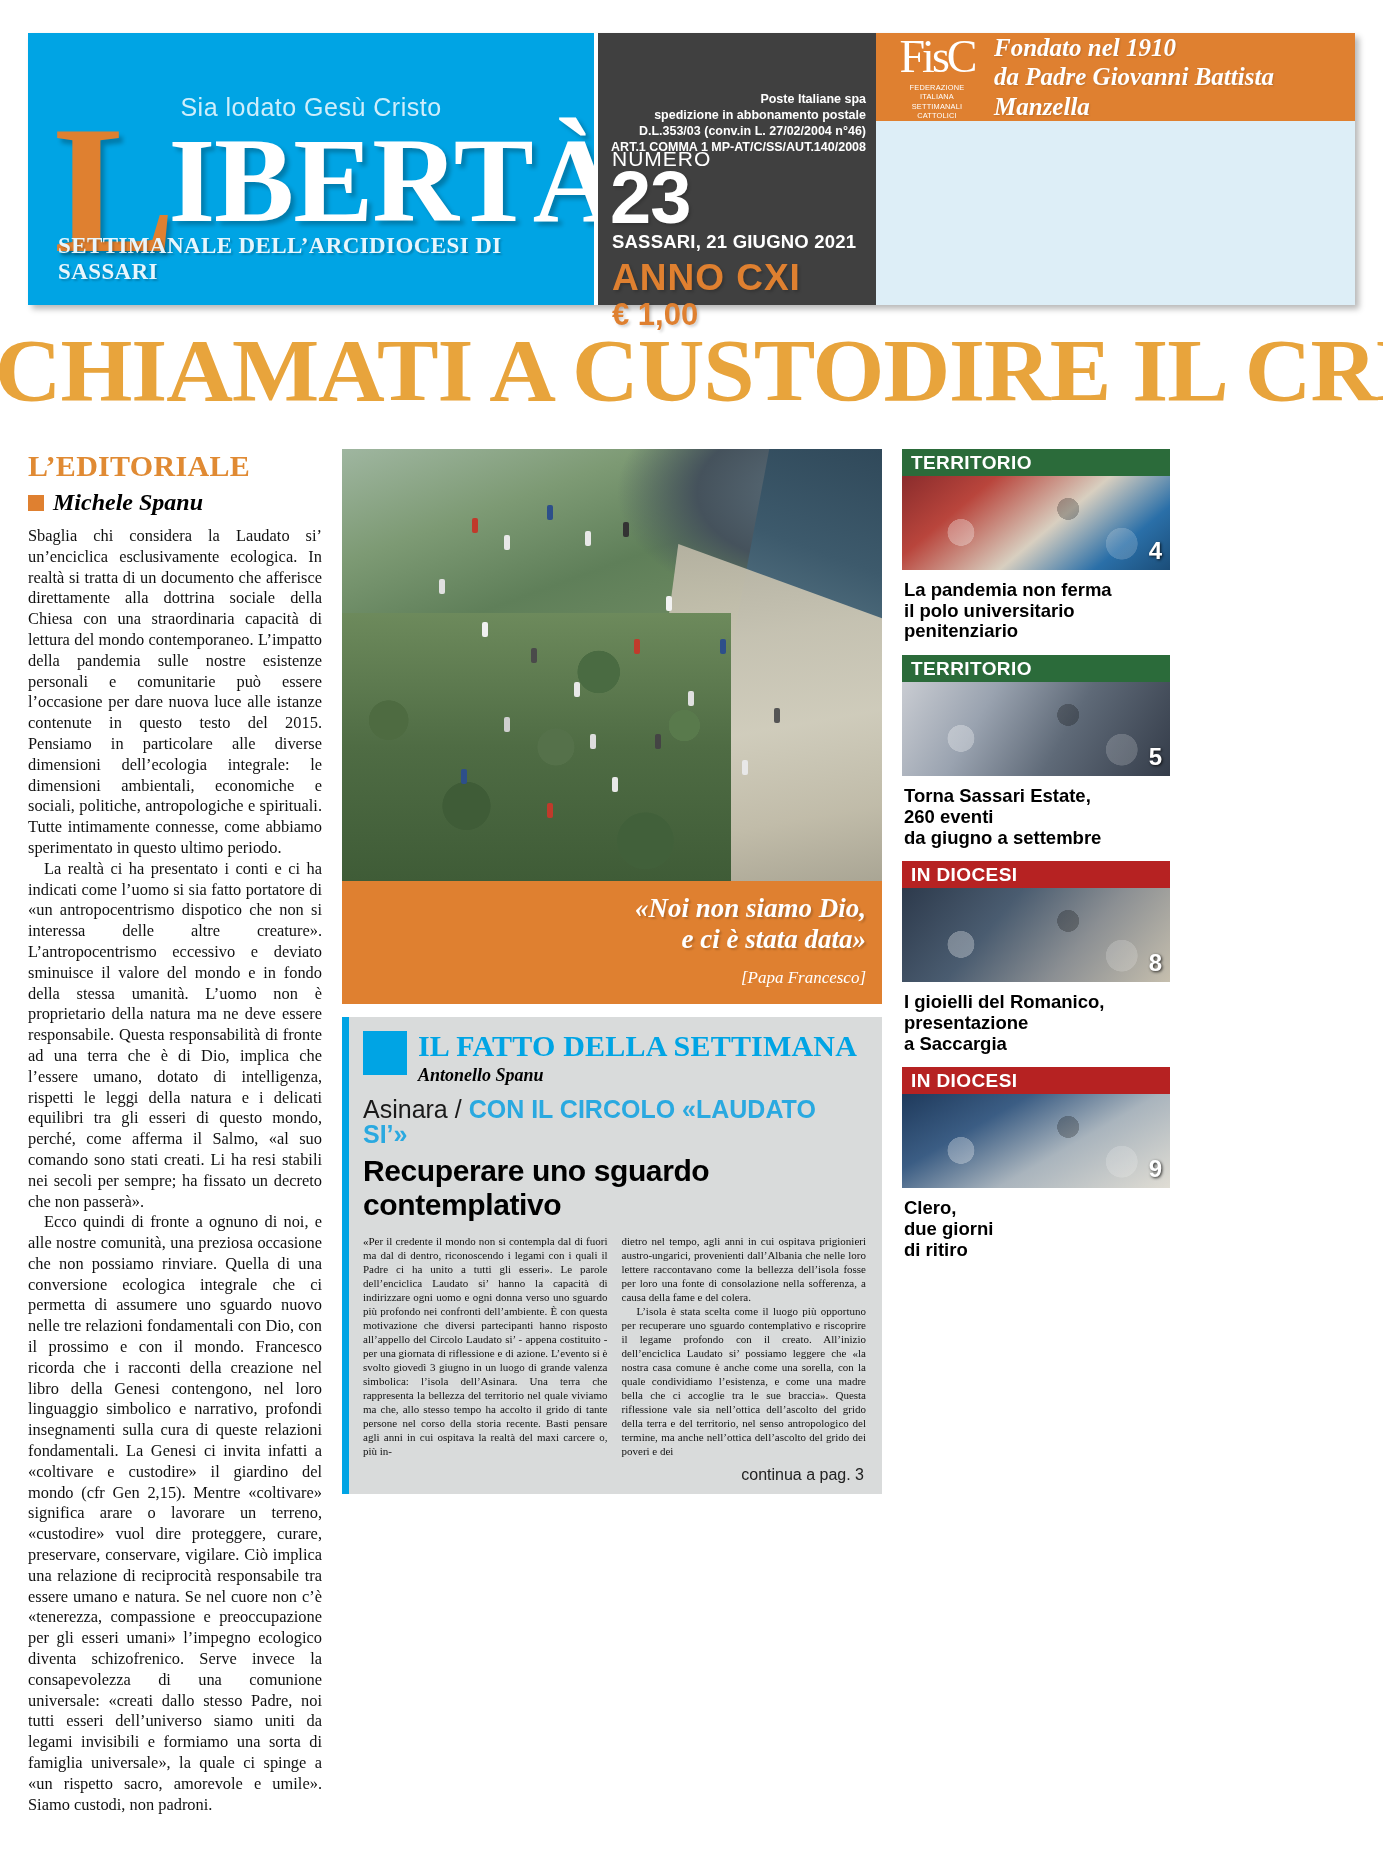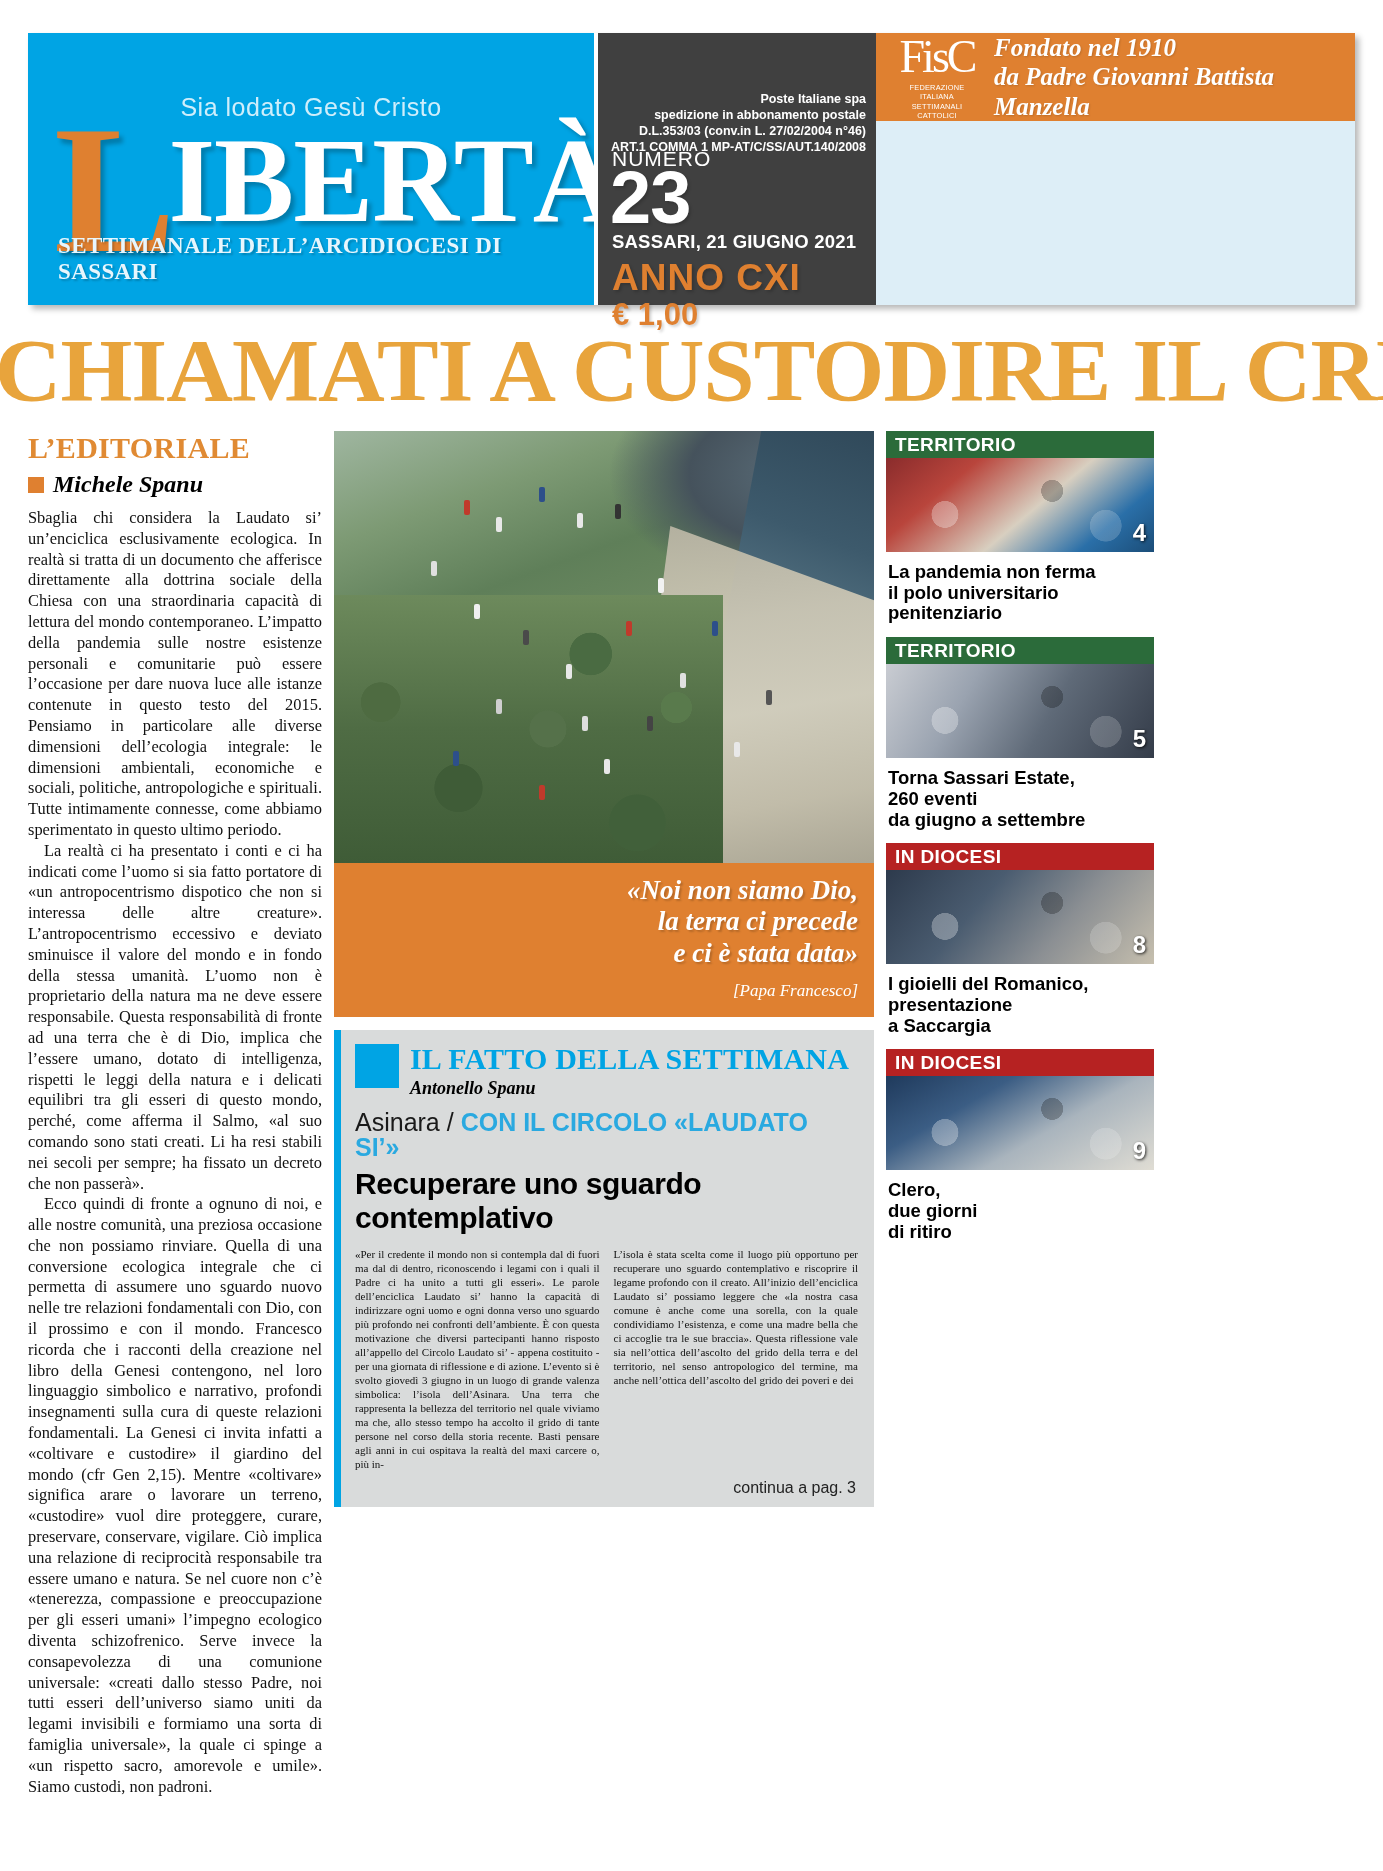--- a/index.html
+++ b/index.html
@@ -183,22 +183,22 @@
     letter-spacing: -1px;
     text-align: center;
     white-space: nowrap;
     transform: scaleX(1.05);
     transform-origin: center;
   }
 
   
   .body-grid {
     display: flex;
-    margin-top: 16px;
-    gap: 0;
+    margin-top: 34px;
+    gap: 8px;
   }
 
   
   .col-left { width: 306px; flex: 0 0 306px; padding-right: 12px; }
   .ed-kicker {
     color: #e08a33;
     font-family: "Liberation Serif", serif;
     font-weight: bold;
     font-size: 30px;
     letter-spacing: .3px;
@@ -494,21 +494,20 @@
           <span class="person" style="left:54%;top:44%;background:#c03a2b;"></span>
           <span class="person" style="left:46%;top:66%;background:#ddd;"></span>
           <span class="person" style="left:74%;top:72%;background:#e8e8e8;"></span>
           <span class="person" style="left:80%;top:60%;background:#555;"></span>
         </div>
       </div>
 
       <div class="photo-caption-bar">
         <div class="quote">
           <div>«Noi non siamo Dio,</div>
-          <div>la terra ci precede</div>
           <div>e ci è stata data»</div>
         </div>
         <div class="quote-src">[Papa Francesco]</div>
       </div>
 
       <div class="story">
         <div class="story-kicker-row">
           <span class="kicker-sq"></span>
           <span>
             <span class="story-kicker">IL FATTO DELLA SETTIMANA</span>
@@ -519,20 +518,21 @@
           <span class="occ-place">Asinara</span>
           <span class="occ-sep">/</span>
           <span class="occ-blue">CON IL CIRCOLO «LAUDATO SI’»</span>
         </div>
         <div class="story-title">Recuperare uno sguardo contemplativo</div>
         <div class="story-cols">
           <div class="story-col">
             <p>«Per il credente il mondo non si contempla dal di fuori ma dal di dentro, riconoscendo i legami con i quali il Padre ci ha unito a tutti gli esseri». Le parole dell’enciclica Laudato si’ hanno la capacità di indirizzare ogni uomo e ogni donna verso uno sguardo più profondo nei confronti dell’ambiente. È con questa motivazione che diversi partecipanti hanno risposto all’appello del Circolo Laudato si’ - appena costituito - per una giornata di riflessione e di azione. L’evento si è svolto giovedì 3 giugno in un luogo di grande valenza simbolica: l’isola dell’Asinara. Una terra che rappresenta la bellezza del territorio nel quale viviamo ma che, allo stesso tempo ha accolto il grido di tante persone nel corso della storia recente. Basti pensare agli anni in cui ospitava la realtà del maxi carcere o, più in-</p>
           </div>
           <div class="story-col">
+            <p>dietro nel tempo, agli anni in cui ospitava prigionieri austro-ungarici, provenienti dall’Albania che nelle loro lettere raccontavano come la bellezza dell’isola fosse per loro una fonte di consolazione nella sofferenza, a causa della fame e del colera.</p>
             <p>L’isola è stata scelta come il luogo più opportuno per recuperare uno sguardo contemplativo e riscoprire il legame profondo con il creato. All’inizio dell’enciclica Laudato si’ possiamo leggere che «la nostra casa comune è anche come una sorella, con la quale condividiamo l’esistenza, e come una madre bella che ci accoglie tra le sue braccia». Questa riflessione vale sia nell’ottica dell’ascolto del grido della terra e del territorio, nel senso antropologico del termine, ma anche nell’ottica dell’ascolto del grido dei poveri e dei</p>
           </div>
         </div>
         <div class="continua">continua a pag. 3</div>
       </div>
     </div>
 
     <div class="col-right">
 
       <div class="side-box">

